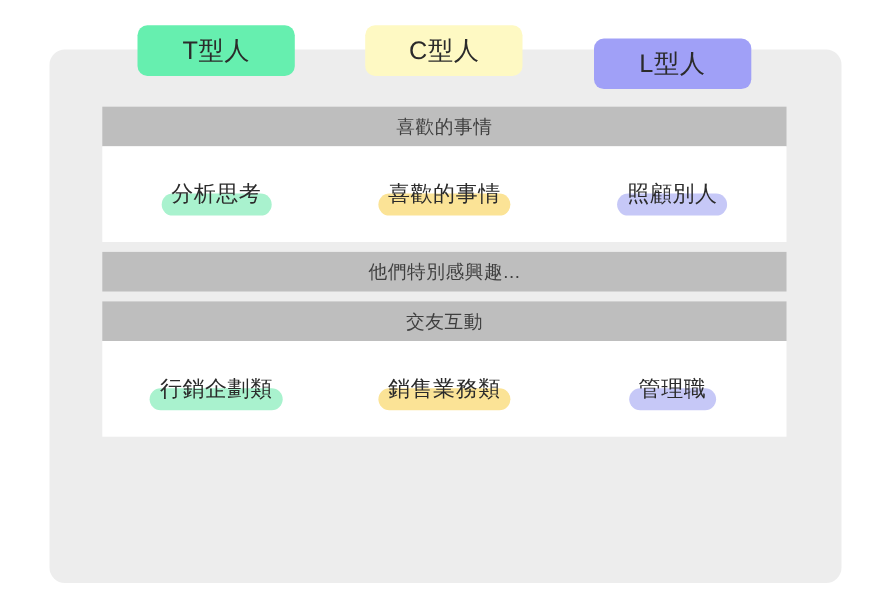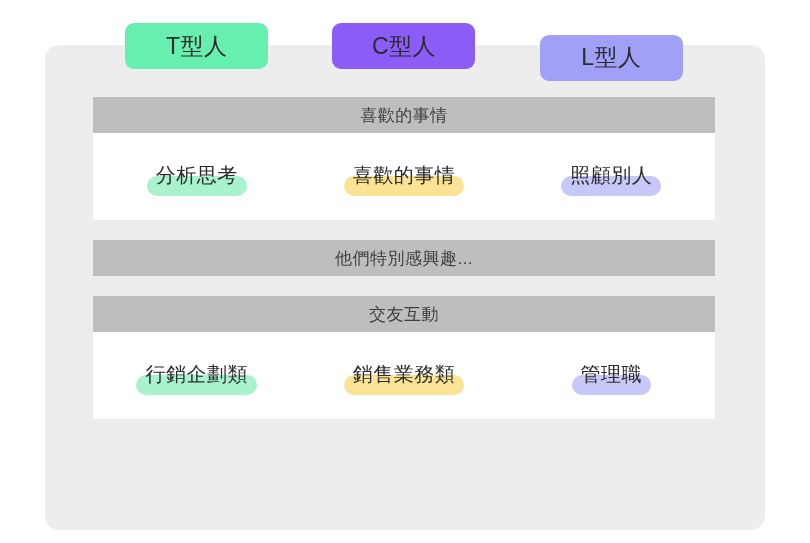--- a/index.html
+++ b/index.html
@@ -64,21 +64,21 @@
   }
 
   
   .sections {
     position: absolute;
     left: 93px;
     top: 97px;
     width: 622px;
   }
   .section {
-    margin-bottom: 20px;
+    margin-bottom: 9px;
   }
   .section:last-child {
     margin-bottom: 0;
   }
   .section-header {
     height: 36px;
     background: #bebebe;
     display: flex;
     align-items: center;
     justify-content: center;
@@ -104,21 +104,20 @@
   .hl {
     position: relative;
     display: inline-block;
     font-size: 20px;
     line-height: 1;
     color: #2b2b2b;
     letter-spacing: 0.5px;
     white-space: nowrap;
     padding: 0 9px;
     z-index: 0;
-    font-family: Liberation Mono, monospace;
   }
   .hl::before {
     content: "";
     position: absolute;
     left: 0;
     right: 0;
     bottom: -9px;
     height: 20px;
     border-radius: 10px;
     z-index: -1;
@@ -132,21 +131,21 @@
 
 <div id="root">
 
   <div class="card"></div>
 
   <div class="header-row">
     <div class="header-cell">
       <span class="type-pill" style="background: rgb(102, 239, 175);">T型人</span>
     </div>
     <div class="header-cell">
-      <span class="type-pill" style="background: #8b5cf6;">C型人</span>
+      <span class="type-pill" style="background: #fef9c3;">C型人</span>
     </div>
     <div class="header-cell">
       <span class="type-pill" style="background: rgb(160, 160, 247); margin-top: 23px;">L型人</span>
     </div>
   </div>
 
   <div class="sections">
 
     <div class="section">
       <div class="section-header">喜歡的事情</div>

